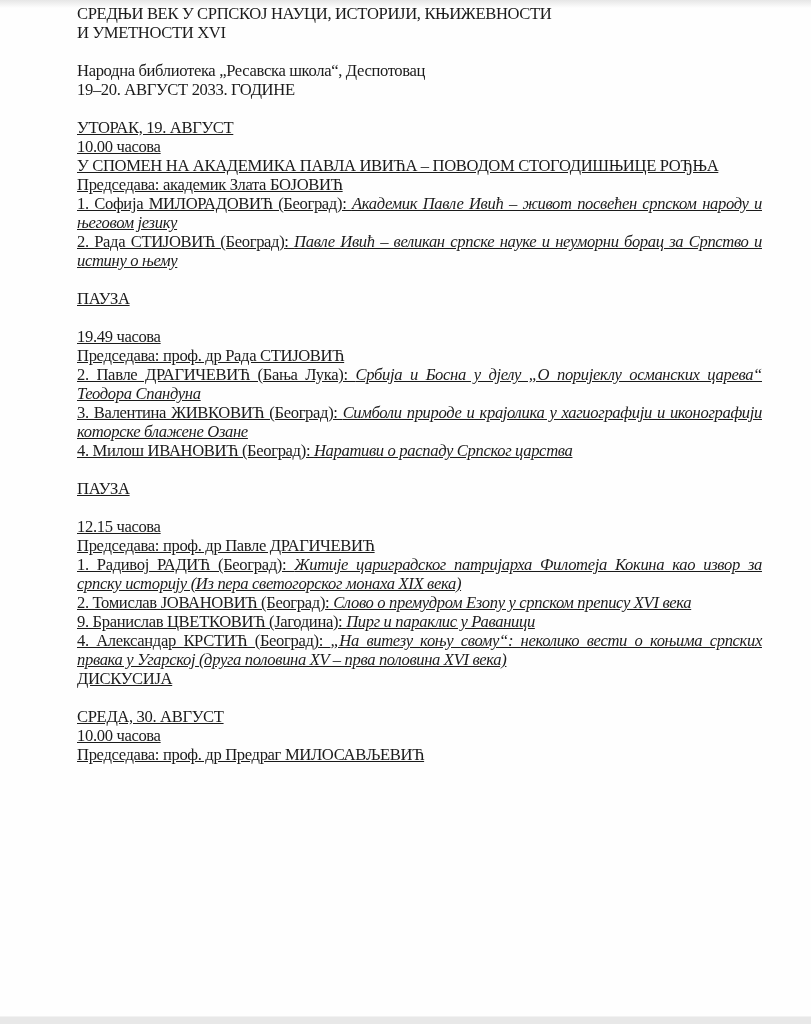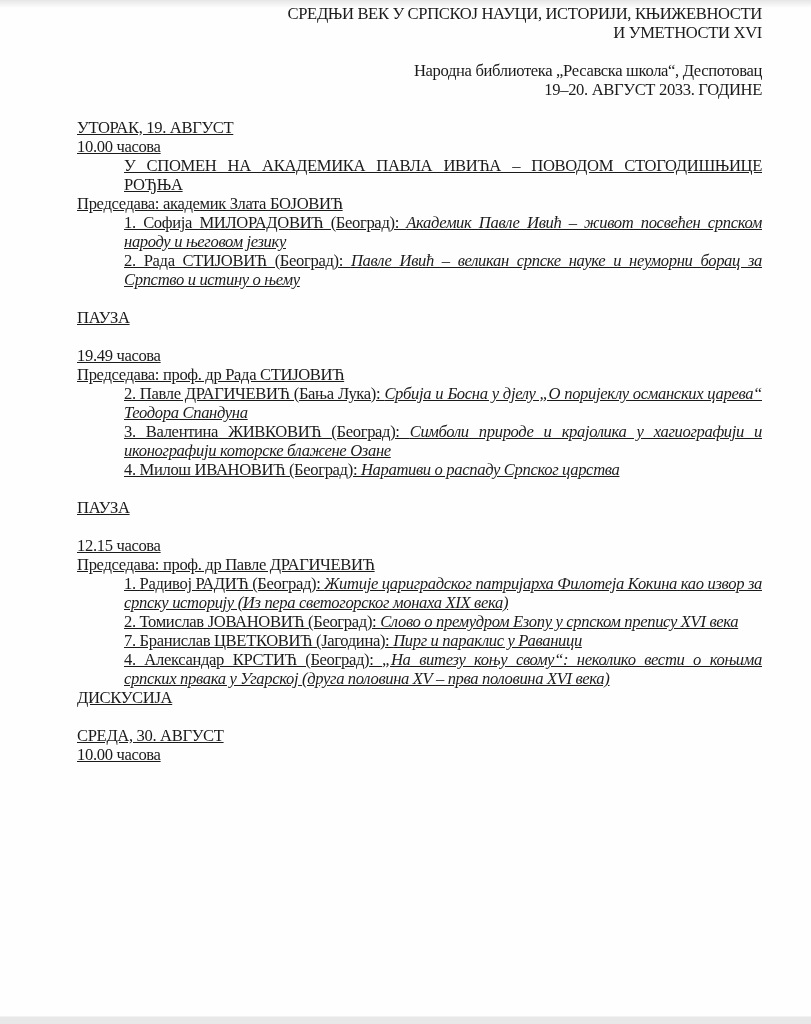--- a/index.html
+++ b/index.html
@@ -16,26 +16,26 @@
   }
   .bottom-bar {
     position: absolute; left: 0; bottom: 0; width: 811px; height: 7px;
     background: #e8e8e8; border-top: 1px solid #f2f2f2;
   }
   .page {
     position: absolute; left: 77px; top: 4px; width: 685px;
     font-size: 16.6px; line-height: 19px;
     letter-spacing: -0.35px;
   }
-  .header { text-align: right; }
+  .header { text-align: left; }
   .header .venue { margin-top: 19px; }
   .line { display: block; }
   .day { margin-top: 19px; text-decoration: underline; }
   .gap { height: 19px; }
-  .paper { text-align: justify; text-align-last: left; margin-left: 47px; }
+  .paper { text-align: justify; text-align-last: left; }
   .paper .t { font-style: italic; }
 </style>
 </head>
 <body>
 
 <div class="top-shade"></div>
 
 <div class="page">
   <div class="header">
     <span class="line">СРЕДЊИ ВЕК У СРПСКОЈ НАУЦИ, ИСТОРИЈИ, КЊИЖЕВНОСТИ</span>
@@ -67,27 +67,28 @@
       <div class="gap"></div>
       <span class="line">ПАУЗА</span>
       <div class="gap"></div>
     </div>
 
     <div>
       <span class="line">12.15 часова</span>
       <span class="line">Председава: проф. др Павле ДРАГИЧЕВИЋ</span>
       <div class="paper"><span>1. Радивој РАДИЋ (Београд): </span><span class="t">Житије цариградског патријарха Филотеја Кокина као извор за српску историју (Из пера светогорског монаха XIX века)</span></div>
       <div class="paper"><span>2. Томислав ЈОВАНОВИЋ (Београд): </span><span class="t">Слово о премудром Езопу у српском препису XVI века</span></div>
-      <div class="paper"><span>7. Бранислав ЦВЕТКОВИЋ (Јагодина): </span><span class="t">Пирг и параклис у Раваници</span></div>
+      <div class="paper"><span>9. Бранислав ЦВЕТКОВИЋ (Јагодина): </span><span class="t">Пирг и параклис у Раваници</span></div>
       <div class="paper"><span>4. Александар КРСТИЋ (Београд): </span><span class="t">„На витезу коњу свому“: неколико вести о коњима српских првака у Угарској (друга половина XV – прва половина XVI века)</span></div>
       <span class="line">ДИСКУСИЈА</span>
     </div>
   </div>
 
   <div class="day">
     <span class="line">СРЕДА, 30. АВГУСТ</span>
     <div>
       <span class="line">10.00 часова</span>
+      <span class="line">Председава: проф. др Предраг МИЛОСАВЉЕВИЋ</span>
     </div>
   </div>
 </div>
 
 <div class="bottom-bar"></div>
 
 </body></html>

